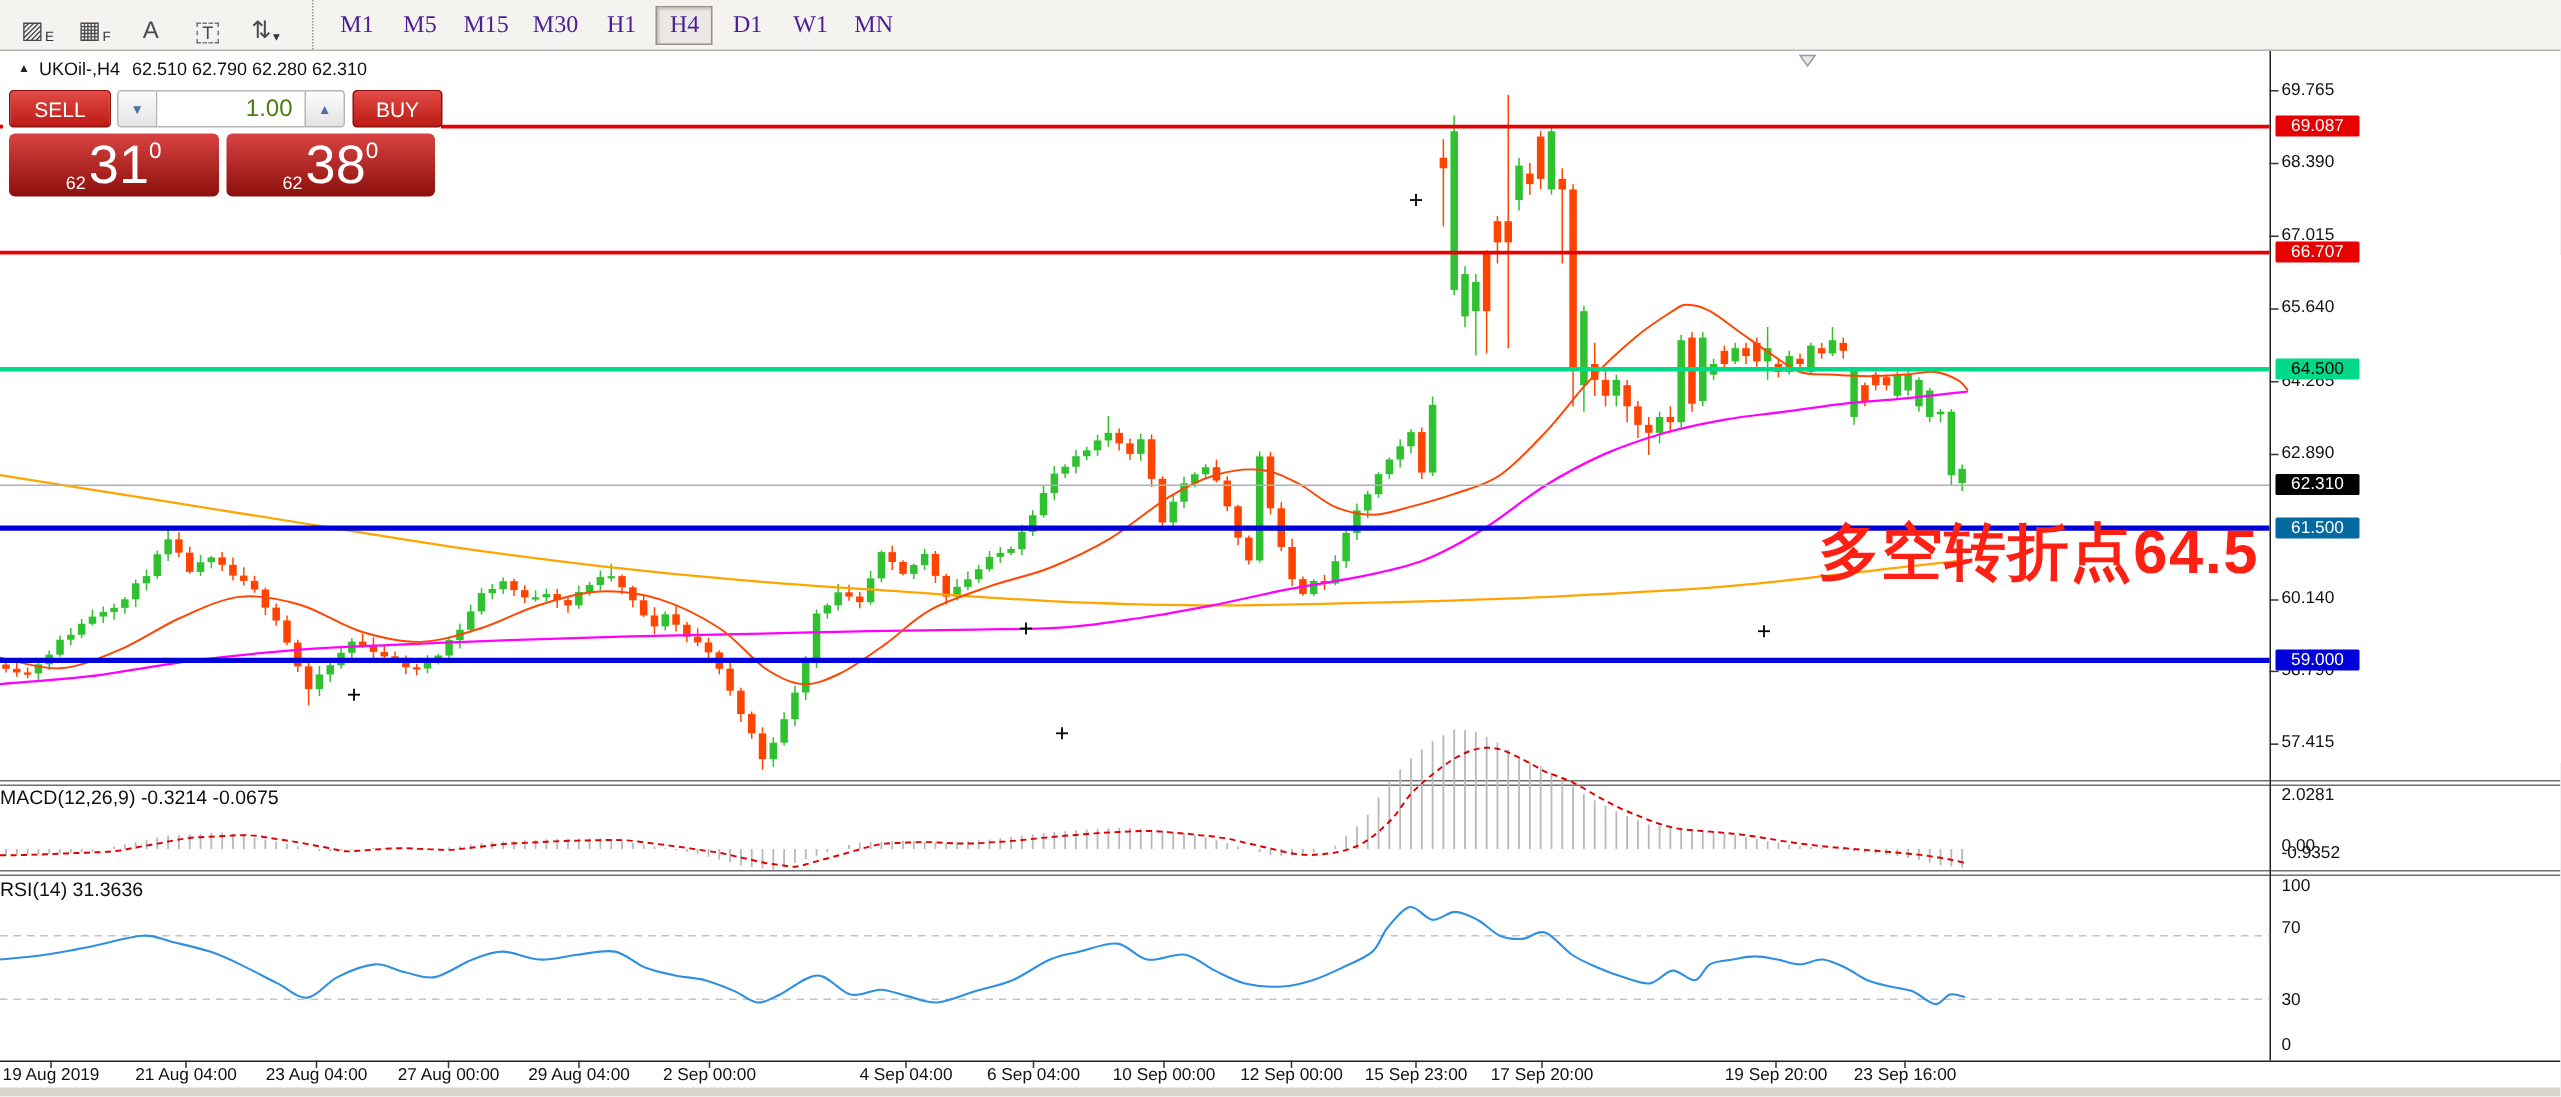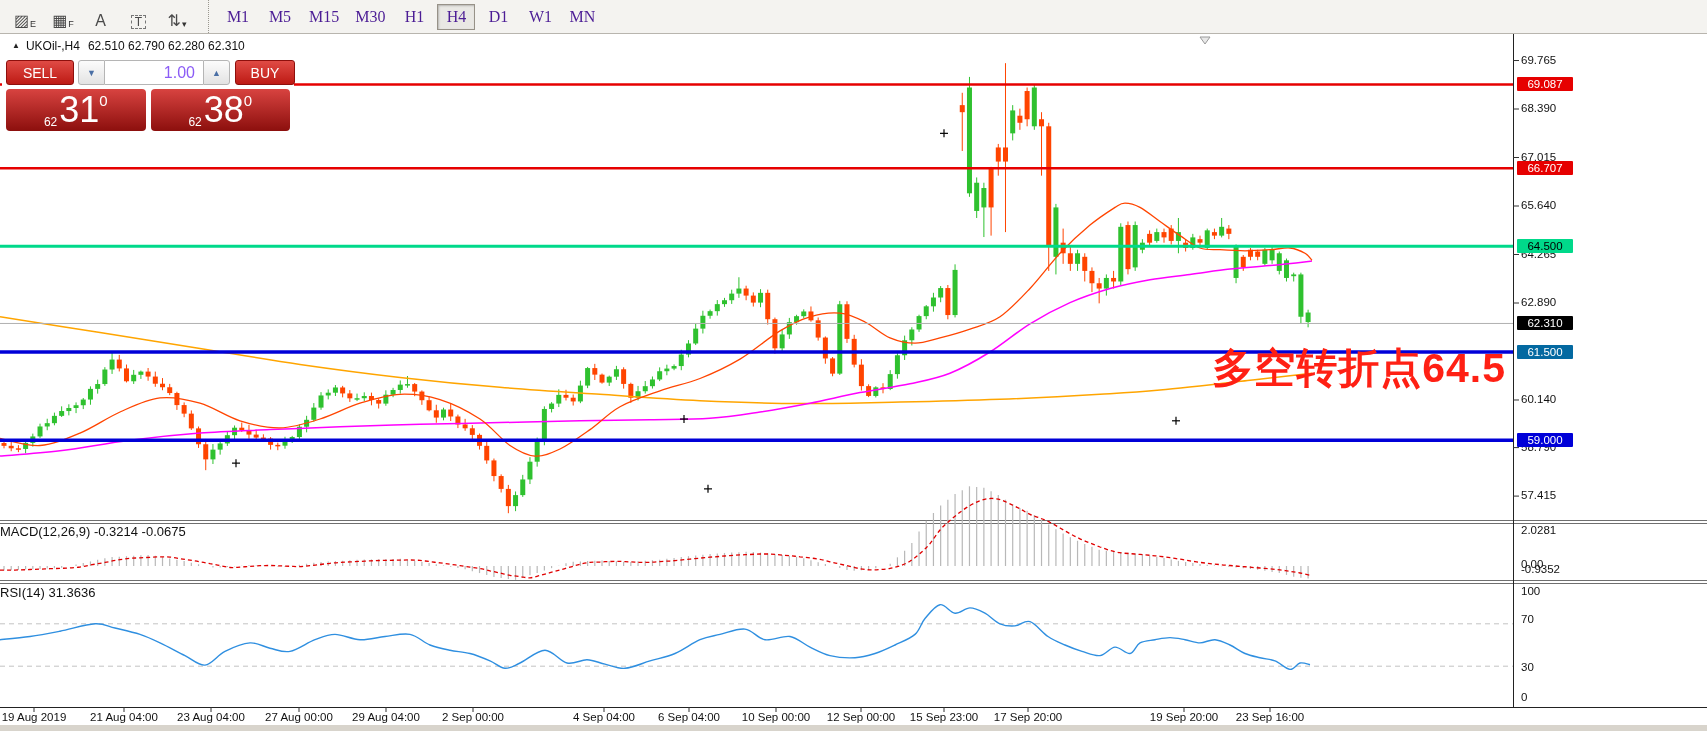--- a/index.html
+++ b/index.html
@@ -28,21 +28,21 @@
   .tp-row1{position:absolute;left:4px;top:4px;height:25px;display:flex;align-items:stretch;}
   .btn-red{background:linear-gradient(#e04b45,#bd1a14);border:1px solid #8e0f0c;color:#fff;border-radius:3px;
            font-size:14px;display:flex;align-items:center;justify-content:center;cursor:pointer;}
   .sell-btn{width:66px;margin-right:4px;}
   .buy-btn{width:58px;margin-left:5px;}
   .spin{width:25px;background:linear-gradient(#fcfcfc,#e3e3e3);border:1px solid #b5b5b5;color:#4a6fa5;
         font-size:9px;display:flex;align-items:center;justify-content:center;cursor:pointer;}
   .spin.down{border-radius:3px 0 0 3px;}
   .spin.up{border-radius:0 3px 3px 0;}
   .vol-input{width:90px;border:1px solid #b5b5b5;border-left:none;border-right:none;font-size:16px;
-             text-align:right;padding:0 8px 0 0;color:#8b5cf6;font-family:"Liberation Sans",sans-serif;outline:none;}
+             text-align:right;padding:0 8px 0 0;color:#4d7c0f;font-family:"Liberation Sans",sans-serif;outline:none;}
   .tp-row2{position:absolute;left:4px;top:33px;height:42px;width:284px;display:flex;}
   .big-price{flex:1;background:linear-gradient(#d84340,#8c0f0d);border-radius:4px;color:#fff;
              display:flex;align-items:center;justify-content:center;cursor:pointer;}
   .big-price+.big-price{margin-left:5px;}
   .big-price .base{font-size:12px;margin:10px 2px 2px 0;align-self:flex-end;}
   .big-price .big{font-size:36px;line-height:38px;}
   .big-price .sup{font-size:15px;align-self:flex-start;margin-top:3px;}
   #annotation{position:absolute;left:1150px;top:341px;width:356px;z-index:15;text-align:right;
               font-size:41px;font-weight:bold;letter-spacing:1px;white-space:nowrap;}
   .ind-label{position:absolute;left:0;z-index:15;font-size:13px;color:#111;}

